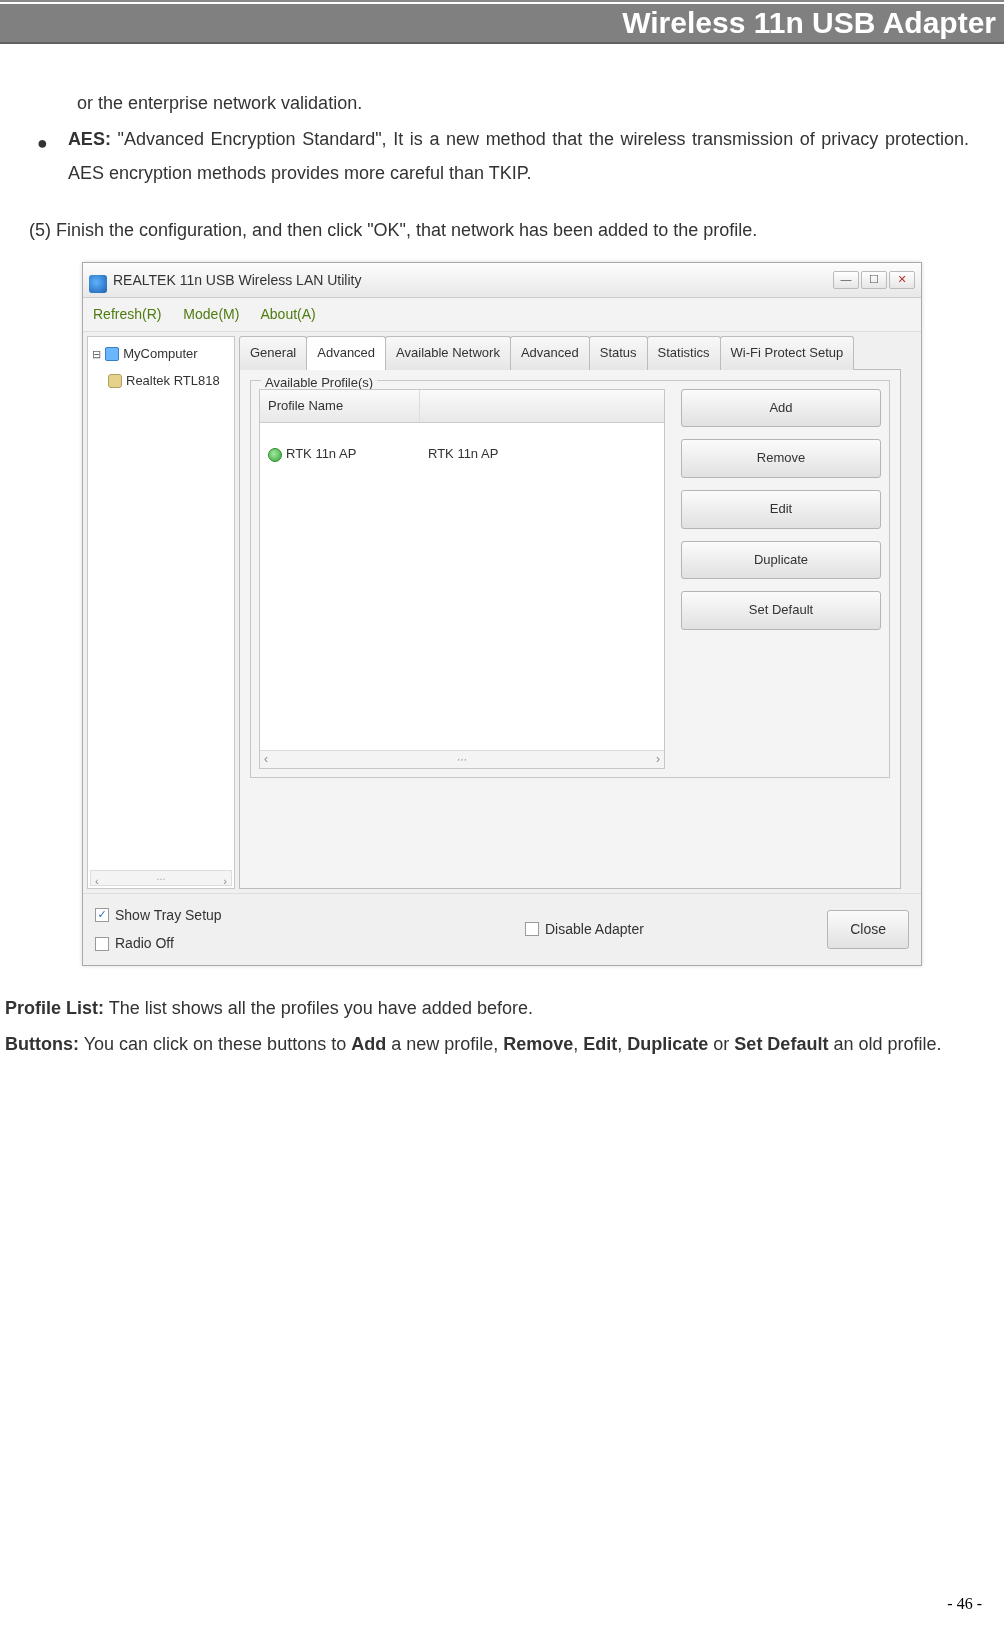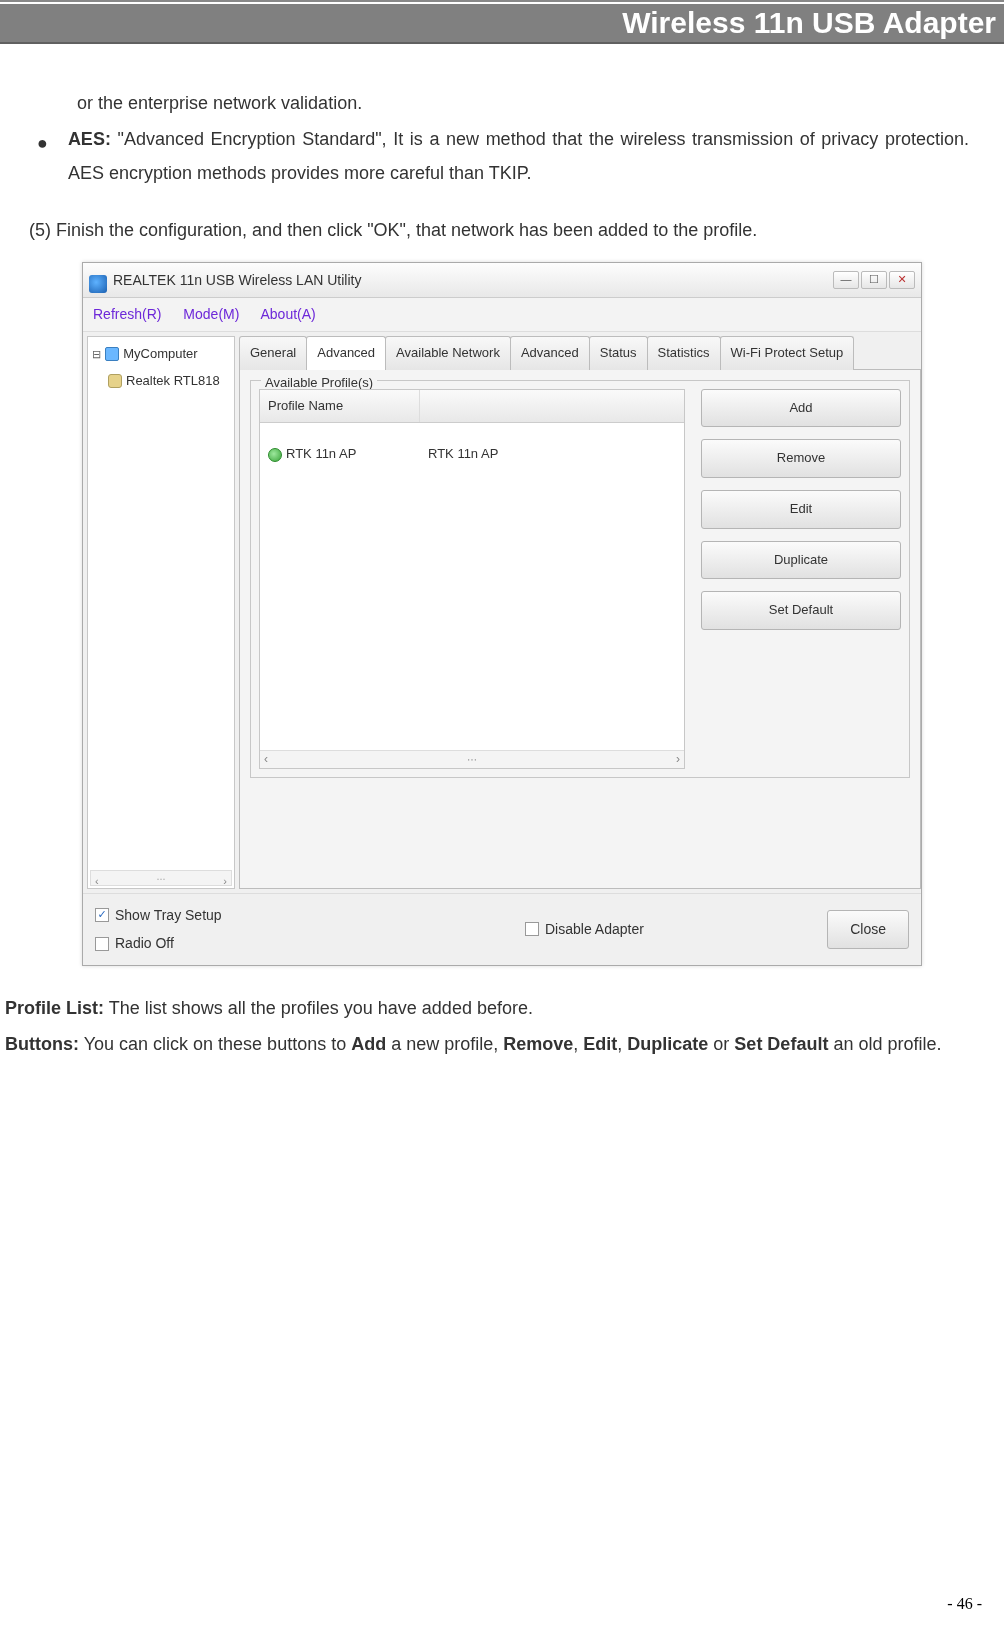--- a/index.html
+++ b/index.html
@@ -77,21 +77,21 @@
       font-size: 11px;
       line-height: 14px;
       text-align: center;
       color: #555;
       border-radius: 2px;
     }
     .win-btn.close { color: #b33; }
     .menubar {
       padding: 3px 10px;
       font-size: 14px;
-      color: #6d28d9;
+      color: #4d7c0f;
       border-bottom: 1px solid #ddd;
       background: #f3f3f3;
     }
     .menubar span { margin-right: 18px; }
     .body-area {
       display: flex;
       background: #f0f0f0;
       min-height: 560px;
     }
     .left-tree {
@@ -107,21 +107,21 @@
     .tree-item.sub { margin-left: 16px; }
     .pc-icon { width:14px; height:14px; background:#6ab7ff; border:1px solid #3a7fc0; border-radius:2px; display:inline-block;}
     .dev-icon { width:14px; height:14px; background:#e6d28a; border:1px solid #b0a060; border-radius:3px; display:inline-block;}
     .tree-scroll {
       position:absolute; bottom:2px; left:2px; right:2px;
       height:16px; background:#f4f4f4; border:1px solid #ddd;
       font-size:11px; color:#888; display:flex; justify-content:space-between; padding:0 4px;
     }
     .main-panel {
       flex: 1;
-      margin: 4px 0 4px 0;
+      margin: 4px 20px 4px 0;
       background: #f0f0f0;
     }
     .tabs-row {
       display: flex;
       gap: 0;
       font-size: 13px;
     }
     .tab {
       padding: 4px 10px;
       background: linear-gradient(#f8f8f8,#e6e6e6);

